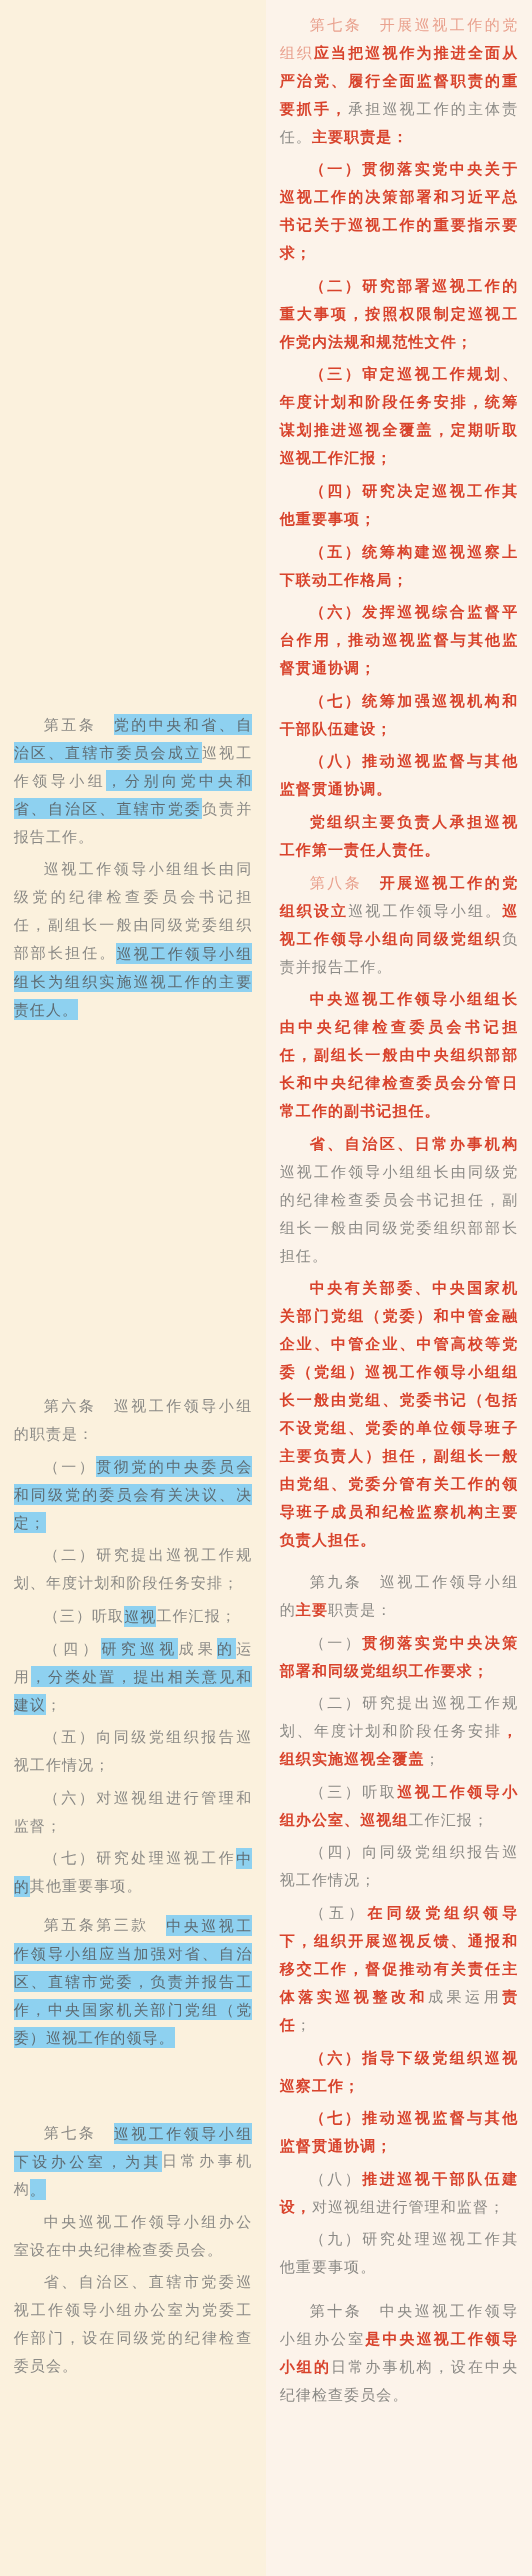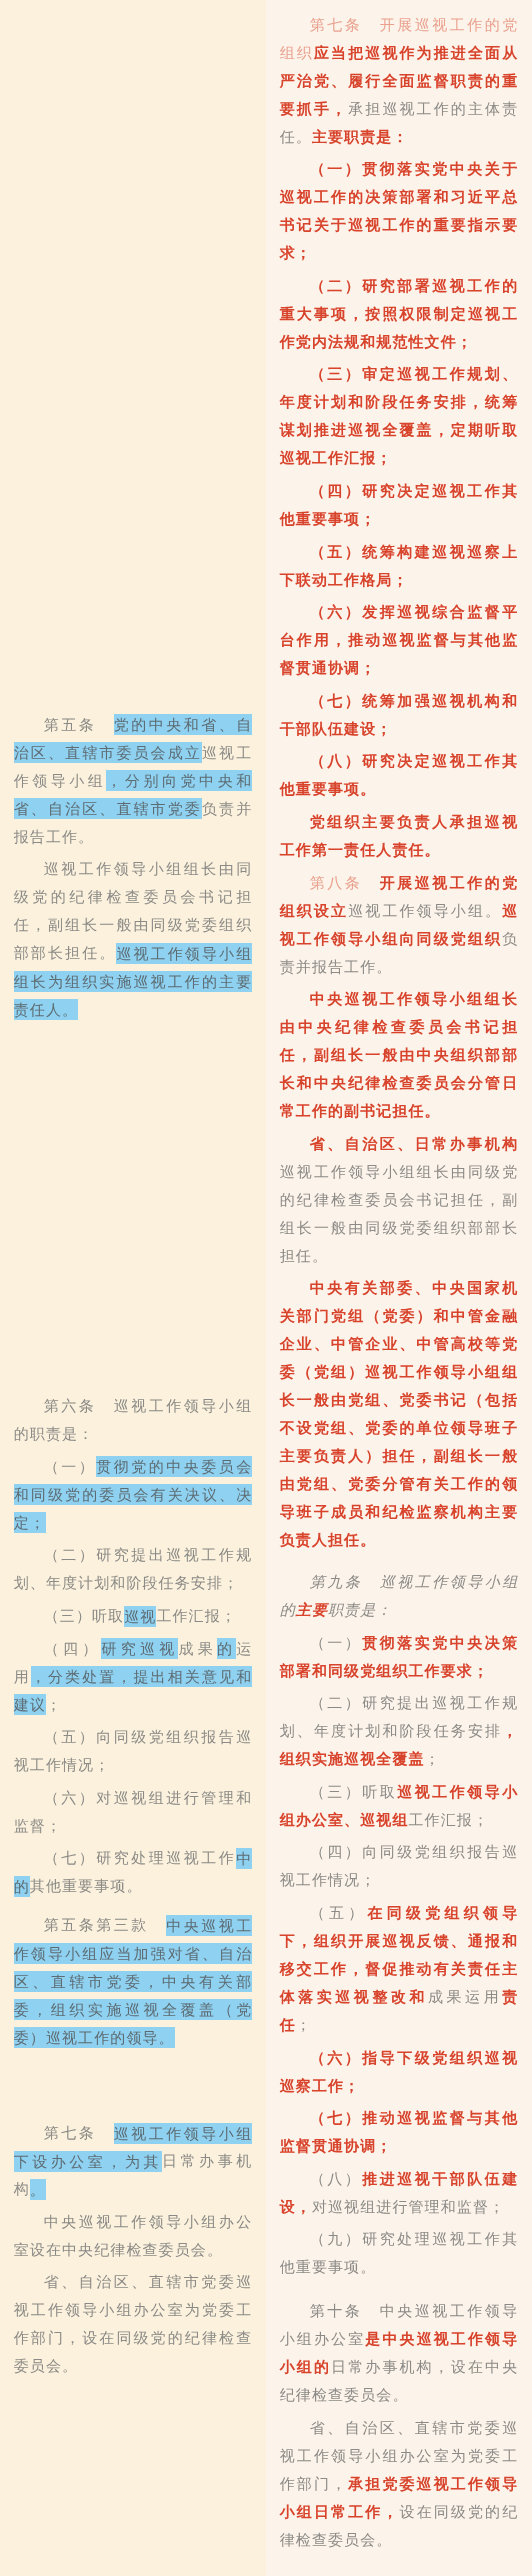--- a/index.html
+++ b/index.html
@@ -61,50 +61,49 @@
       </div>
       <div class="block" style="margin-top: 369px;">
         <p class="para"><span class="seg-plain">第六条　巡视工作领导小组的职责是：</span></p>
         <p class="para"><span class="seg-plain">（一）</span><span class="seg-hl">贯彻党的中央委员会和同级党的委员会有关决议、决定；</span></p>
         <p class="para"><span class="seg-plain">（二）研究提出巡视工作规划、年度计划和阶段任务安排；</span></p>
         <p class="para"><span class="seg-plain">（三）听取</span><span class="seg-hl">巡视</span><span class="seg-plain">工作汇报；</span></p>
         <p class="para"><span class="seg-plain">（四）</span><span class="seg-hl">研究巡视</span><span class="seg-plain">成果</span><span class="seg-hl">的</span><span class="seg-plain">运用</span><span class="seg-hl">，分类处置，提出相关意见和建议</span><span class="seg-plain">；</span></p>
         <p class="para"><span class="seg-plain">（五）向同级党组织报告巡视工作情况；</span></p>
         <p class="para"><span class="seg-plain">（六）对巡视组进行管理和监督；</span></p>
         <p class="para"><span class="seg-plain">（七）研究处理巡视工作</span><span class="seg-hl">中的</span><span class="seg-plain">其他重要事项。</span></p>
-        <p class="para" style="margin-top: 10.7px;"><span class="seg-plain">第五条第三款　</span><span class="seg-hl">中央巡视工作领导小组应当加强对省、自治区、直辖市党委，中央有关部委，组织实施巡视全覆盖（党委）巡视工作的领导。</span></p>
+        <p class="para" style="margin-top: 10.7px;"><span class="seg-plain">第五条第三款　</span><span class="seg-hl">中央巡视工作领导小组应当加强对省、自治区、直辖市党委，负责并报告工作，中央国家机关部门党组（党委）巡视工作的领导。</span></p>
       </div>
       <div class="block" style="margin-top: 68px;">
         <p class="para"><span class="seg-plain">第七条　</span><span class="seg-hl">巡视工作领导小组下设办公室，为其</span><span class="seg-plain">日常办事机构</span><span class="seg-hl">。</span></p>
         <p class="para"><span class="seg-plain">中央巡视工作领导小组办公室设在中央纪律检查委员会。</span></p>
         <p class="para"><span class="seg-plain">省、自治区、直辖市党委巡视工作领导小组办公室为党委工作部门，设在同级党的纪律检查委员会。</span></p>
       </div>
     </div>
   <div class="col col-right">
       <p class="para"><span class="seg-light">第七条　开展巡视工作的党组织</span><span class="seg-red">应当把巡视作为推进全面从严治党、履行全面监督职责的重要抓手，</span><span class="seg-gray">承担巡视工作的主体责任。</span><span class="seg-red">主要职责是：</span></p>
       <p class="para"><span class="seg-red">（一）贯彻落实党中央关于巡视工作的决策部署和习近平总书记关于巡视工作的重要指示要求；</span></p>
       <p class="para"><span class="seg-red">（二）研究部署巡视工作的重大事项，按照权限制定巡视工作党内法规和规范性文件；</span></p>
       <p class="para"><span class="seg-red">（三）审定巡视工作规划、年度计划和阶段任务安排，统筹谋划推进巡视全覆盖，定期听取巡视工作汇报；</span></p>
       <p class="para"><span class="seg-red">（四）研究决定巡视工作其他重要事项；</span></p>
       <p class="para"><span class="seg-red">（五）统筹构建巡视巡察上下联动工作格局；</span></p>
       <p class="para"><span class="seg-red">（六）发挥巡视综合监督平台作用，推动巡视监督与其他监督贯通协调；</span></p>
       <p class="para"><span class="seg-red">（七）统筹加强巡视机构和干部队伍建设；</span></p>
-      <p class="para"><span class="seg-red">（八）研究决定巡视工作其他重要事项。</span></p>
+      <p class="para"><span class="seg-red">（八）推动巡视监督与其他监督贯通协调。</span></p>
       <p class="para"><span class="seg-red">党组织主要负责人承担巡视工作第一责任人责任。</span></p>
       <p class="para" style="margin-top: 1px;"><span class="seg-light">第八条　</span><span class="seg-red">开展巡视工作的党组织设立</span><span class="seg-gray">巡视工作领导小组。</span><span class="seg-red">巡视工作领导小组向同级党组织</span><span class="seg-gray">负责并报告工作。</span></p>
       <p class="para"><span class="seg-red">中央巡视工作领导小组组长由中央纪律检查委员会书记担任，副组长一般由中央组织部部长和中央纪律检查委员会分管日常工作的副书记担任。</span></p>
       <p class="para"><span class="seg-red">省、自治区、日常办事机构</span><span class="seg-gray">巡视工作领导小组组长由同级党的纪律检查委员会书记担任，副组长一般由同级党委组织部部长担任。</span></p>
       <p class="para"><span class="seg-red">中央有关部委、中央国家机关部门党组（党委）和中管金融企业、中管企业、中管高校等党委（党组）巡视工作领导小组组长一般由党组、党委书记（包括不设党组、党委的单位领导班子主要负责人）担任，副组长一般由党组、党委分管有关工作的领导班子成员和纪检监察机构主要负责人担任。</span></p>
-      <p class="para" style="margin-top: 13.7px; font-style: italic;"><span class="seg-gray">第九条　巡视工作领导小组的</span><span class="seg-red">主要</span><span class="seg-gray">职责是：</span></p>
+      <p class="para" style="margin-top: 13.7px;"><span class="seg-gray">第九条　巡视工作领导小组的</span><span class="seg-red">主要</span><span class="seg-gray">职责是：</span></p>
       <p class="para"><span class="seg-gray">（一）</span><span class="seg-red">贯彻落实党中央决策部署和同级党组织工作要求；</span></p>
       <p class="para"><span class="seg-gray">（二）研究提出巡视工作规划、年度计划和阶段任务安排</span><span class="seg-red">，组织实施巡视全覆盖</span><span class="seg-gray">；</span></p>
       <p class="para"><span class="seg-gray">（三）听取</span><span class="seg-red">巡视工作领导小组办公室、巡视组</span><span class="seg-gray">工作汇报；</span></p>
       <p class="para"><span class="seg-gray">（四）向同级党组织报告巡视工作情况；</span></p>
       <p class="para"><span class="seg-gray">（五）</span><span class="seg-red">在同级党组织领导下，组织开展巡视反馈、通报和移交工作，督促推动有关责任主体落实巡视整改和</span><span class="seg-gray">成果运用</span><span class="seg-red">责任</span><span class="seg-gray">；</span></p>
       <p class="para"><span class="seg-red">（六）指导下级党组织巡视巡察工作；</span></p>
       <p class="para"><span class="seg-red">（七）推动巡视监督与其他监督贯通协调；</span></p>
       <p class="para"><span class="seg-gray">（八）</span><span class="seg-red">推进巡视干部队伍建设，</span><span class="seg-gray">对巡视组进行管理和监督；</span></p>
       <p class="para"><span class="seg-gray">（九）研究处理巡视工作其他重要事项。</span></p>
       <p class="para" style="margin-top: 16px;"><span class="seg-gray">第十条　中央巡视工作领导小组办公室</span><span class="seg-red">是中央巡视工作领导小组的</span><span class="seg-gray">日常办事机构，设在中央纪律检查委员会。</span></p>
-      <p class="para"><span class="seg-gray">省、自治区、直辖市党委巡视工作领导小组办公室为党委工作部门，</span><span class="seg-red">承担党委巡视工作领导小组日常工作，</span><span class="seg-gray">设在同级党的纪律检查委员会。</span></p>
     </div>
 </div>
 
 
 </body></html>

